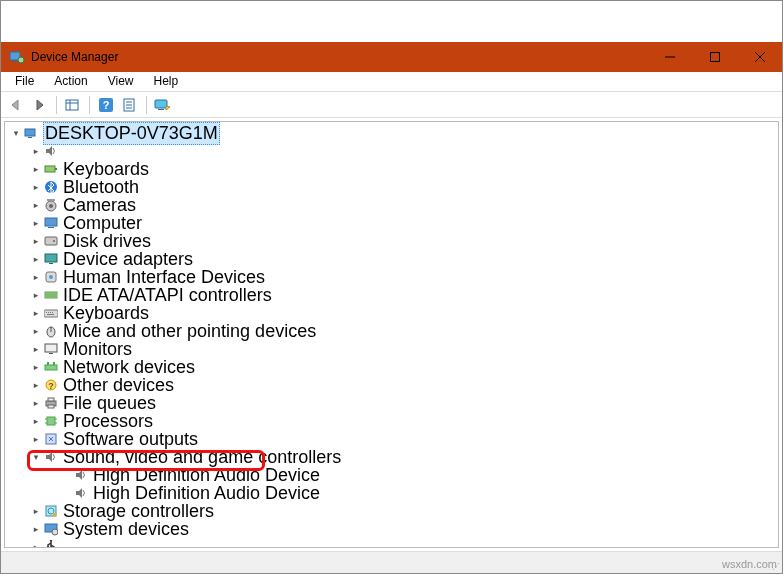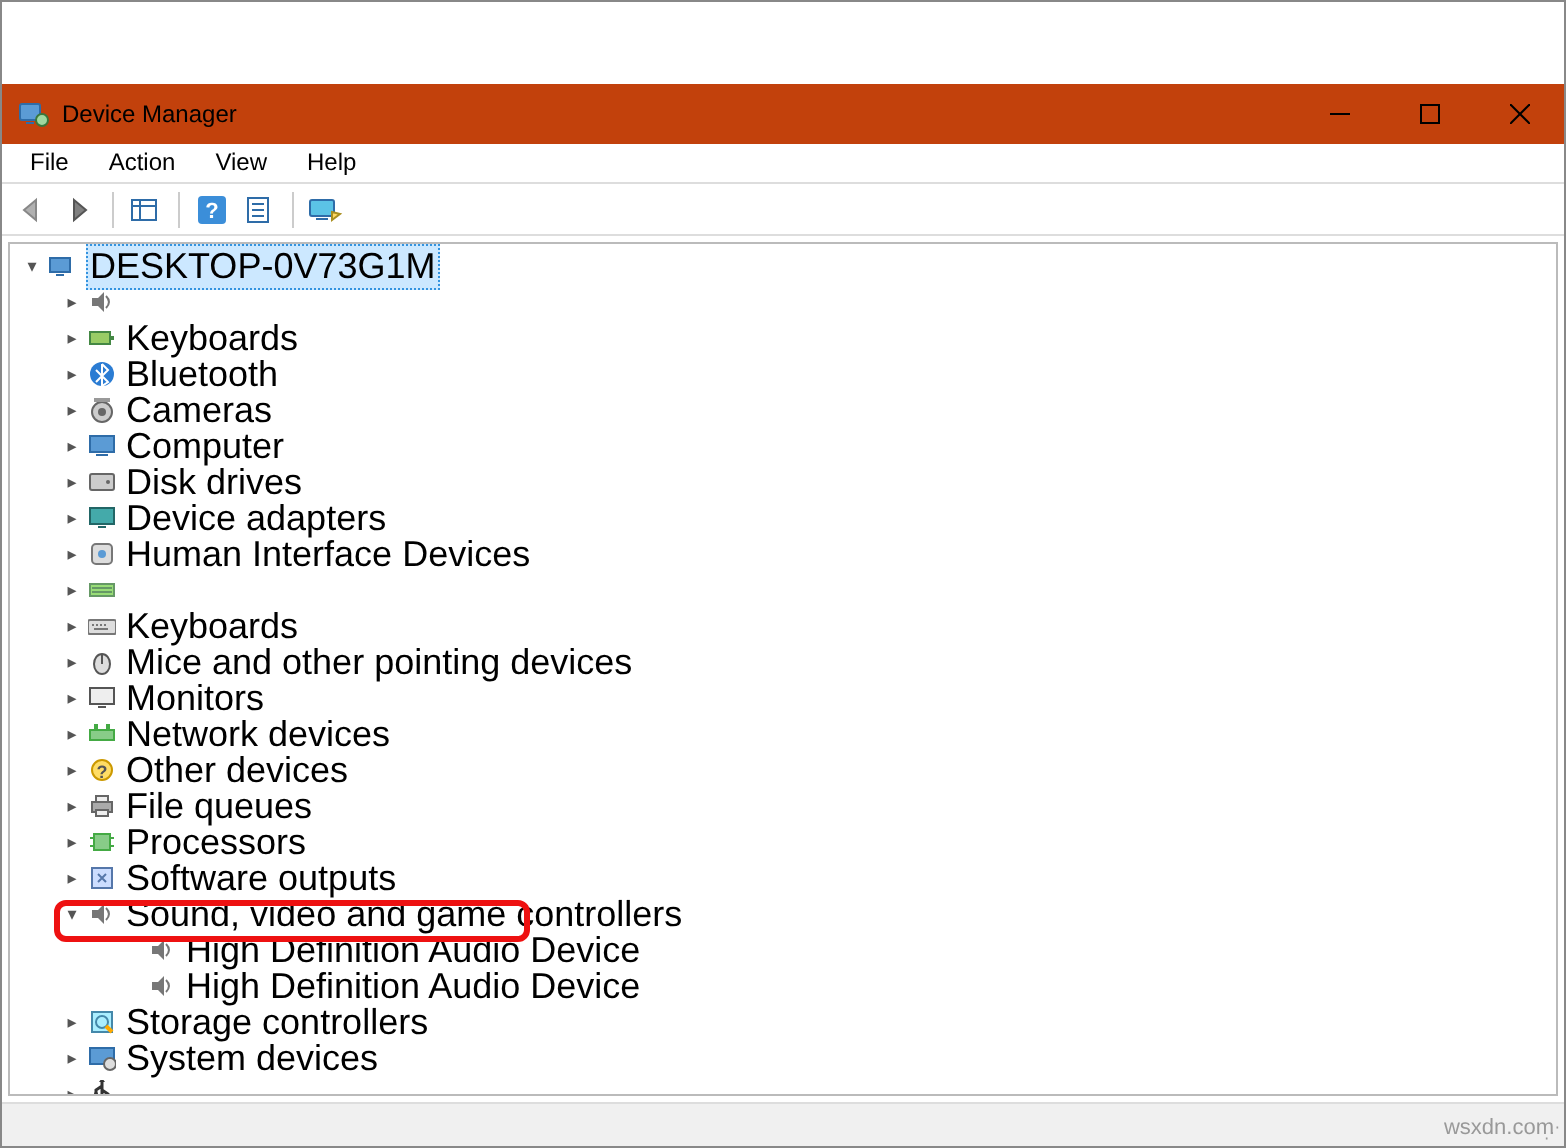--- a/index.html
+++ b/index.html
@@ -352,20 +352,21 @@
         <div class="tree-row">
           <span class="indent" style="width: 24px;"></span>
           <span class="expand">▸</span>
           <span class="node-icon">
             <svg width="14" height="14">
               <rect x="1" y="4" width="12" height="6" fill="#9d7" stroke="#696"></rect>
               <line x1="2" y1="6" x2="12" y2="6" stroke="#696"></line>
               <line x1="2" y1="8" x2="12" y2="8" stroke="#696"></line>
             </svg>
           </span>
+          <span class="node-label">IDE ATA/ATAPI controllers</span>
         </div>
         <div class="tree-row">
           <span class="indent" style="width: 24px;"></span>
           <span class="expand">▸</span>
           <span class="node-icon">
             <svg width="14" height="14">
               <rect x="0" y="4" width="14" height="7" rx="1" fill="#ddd" stroke="#777"></rect>
               <rect x="2" y="6" width="1" height="1" fill="#777"></rect>
               <rect x="4" y="6" width="1" height="1" fill="#777"></rect>
               <rect x="6" y="6" width="1" height="1" fill="#777"></rect>

